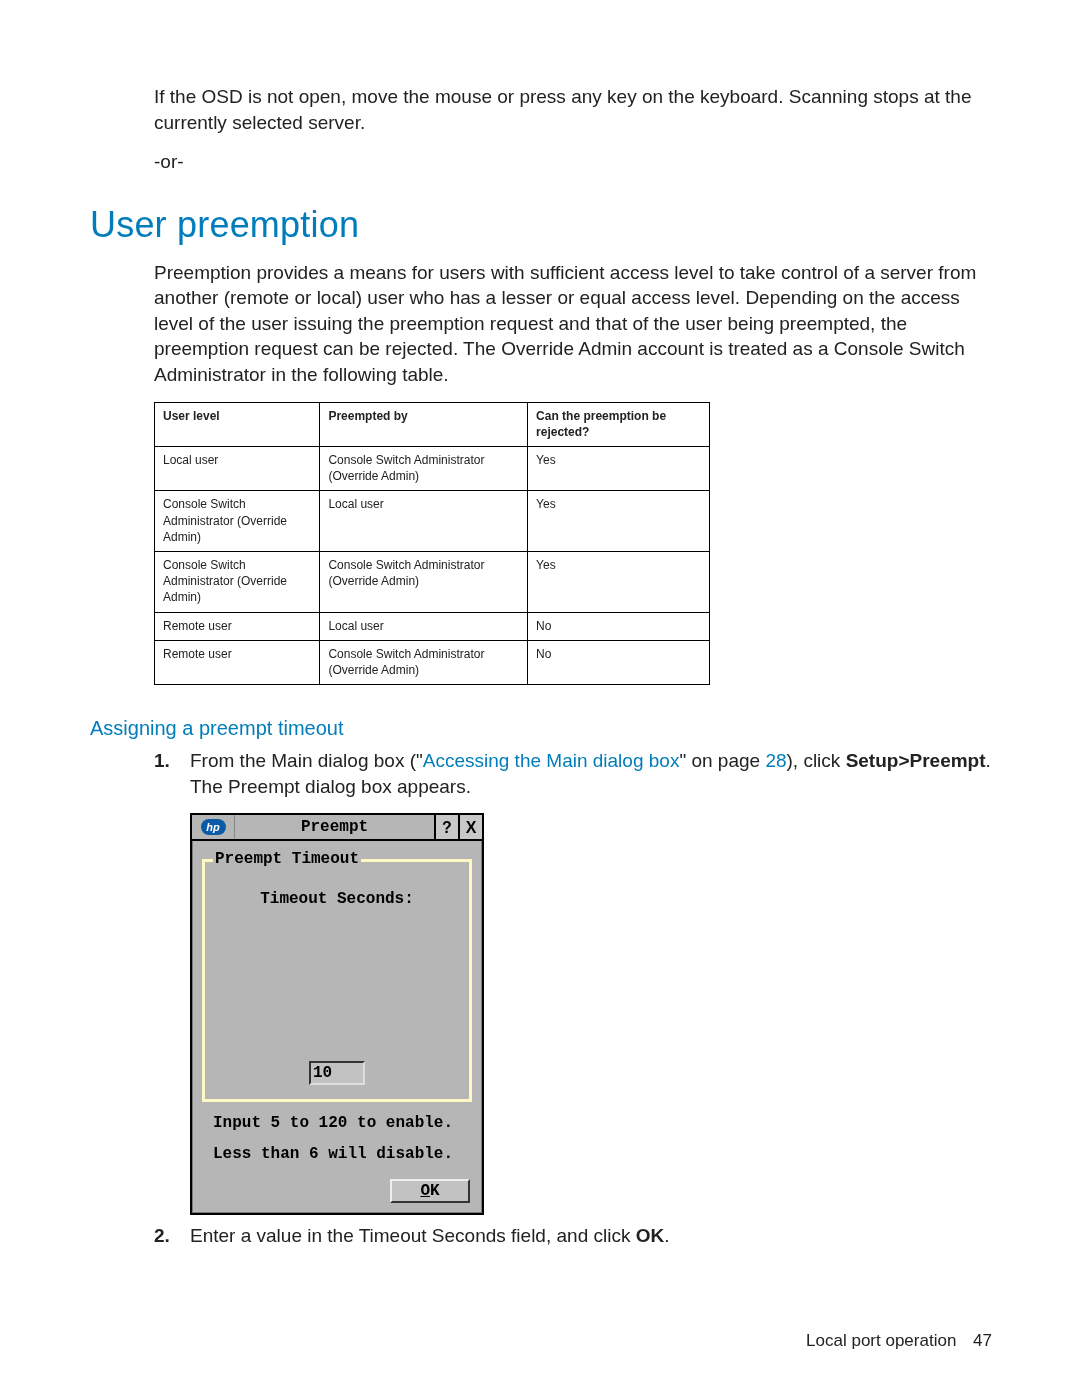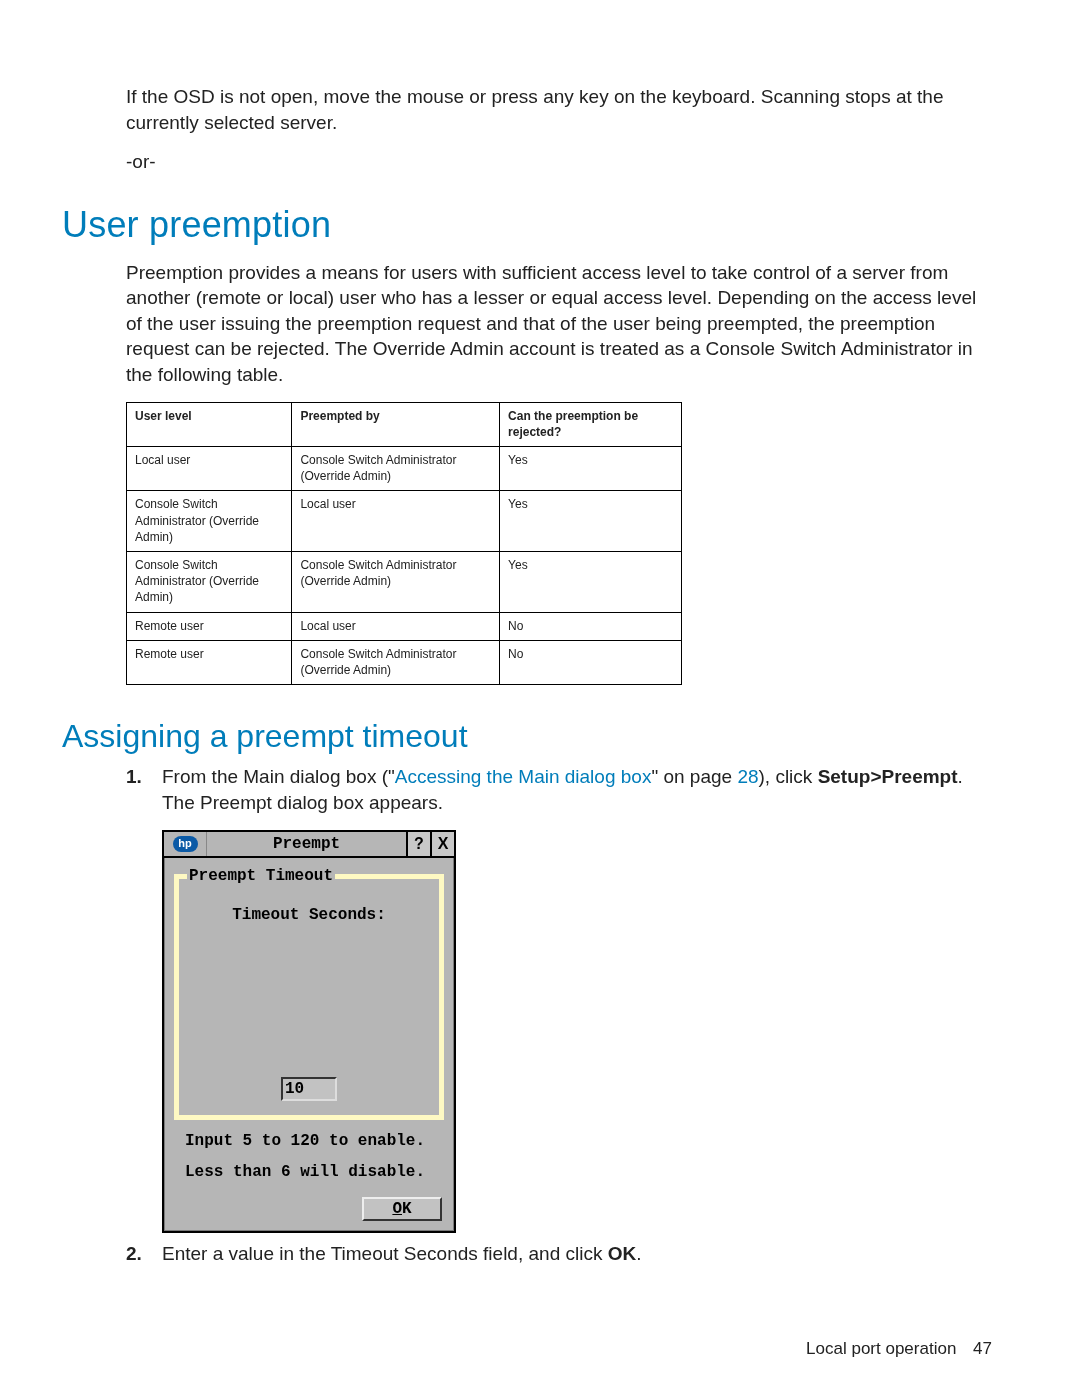--- a/index.html
+++ b/index.html
@@ -10,39 +10,39 @@
   }
   body {
     font-family: "Futura", "Century Gothic", "Trebuchet MS", Arial, sans-serif;
     color: #222;
     font-size: 19px;
     line-height: 1.35;
     position: relative;
     min-height: 1397px;
   }
   .page {
-    padding: 84px 86px 0 62px;
+    padding: 84px 86px 0 90px;
   }
   .body-indent {
     margin-left: 64px;
   }
   .para {
     margin: 0 0 14px 0;
   }
   h1.section {
     font-weight: 400;
     color: #007dba;
     font-size: 36px;
     margin: 26px 0 10px 0;
     letter-spacing: 0.2px;
   }
   h2.subsection {
     font-weight: 400;
     color: #007dba;
-    font-size: 32px;
+    font-size: 20px;
     margin: 30px 0 6px 0;
   }
   .link {
     color: #007dba;
   }
   table.preempt {
     border-collapse: collapse;
     margin-top: 6px;
     width: 556px;
     font-size: 12px;
@@ -108,20 +108,21 @@
     border-right: 1px solid #888;
     background: #b6b6b6;
   }
   .dialog .logo .hp {
     width: 25px;
     height: 16px;
     border-radius: 8px / 8px;
     background: #0b5aa6;
     color: #fff;
     font-size: 11px;
+    font-style: italic;
     display: flex;
     align-items: center;
     justify-content: center;
     font-family: Arial, sans-serif;
     font-weight: 700;
   }
   .dialog .title {
     flex: 1;
     text-align: center;
     line-height: 24px;
@@ -134,21 +135,21 @@
     justify-content: center;
     background: #c8c8c8;
     font-family: Arial, sans-serif;
     font-weight: 700;
     user-select: none;
   }
   .dialog .content {
     padding: 8px 10px 8px 10px;
   }
   .dialog fieldset {
-    border: 5px solid #fef9c3;
+    border: 3px solid #fef9c3;
     margin: 0 0 10px 0;
     padding: 18px 8px 14px 8px;
   }
   .dialog legend {
     padding: 0 2px;
   }
   .dialog .row {
     display: flex;
     align-items: center;
     gap: 12px;
@@ -192,21 +193,21 @@
     border-left-color: #eee;
     border-right-color: #333;
     border-bottom-color: #333;
   }
   .dialog button.ok .ul {
     text-decoration: underline;
   }
 
   .footer {
     position: absolute;
-    bottom: 36px;
+    bottom: 44px;
     right: 88px;
     font-size: 17px;
   }
   .footer .pn {
     margin-left: 12px;
   }
   b { font-weight: 700; }
 </style>
 </head>
 <body>

